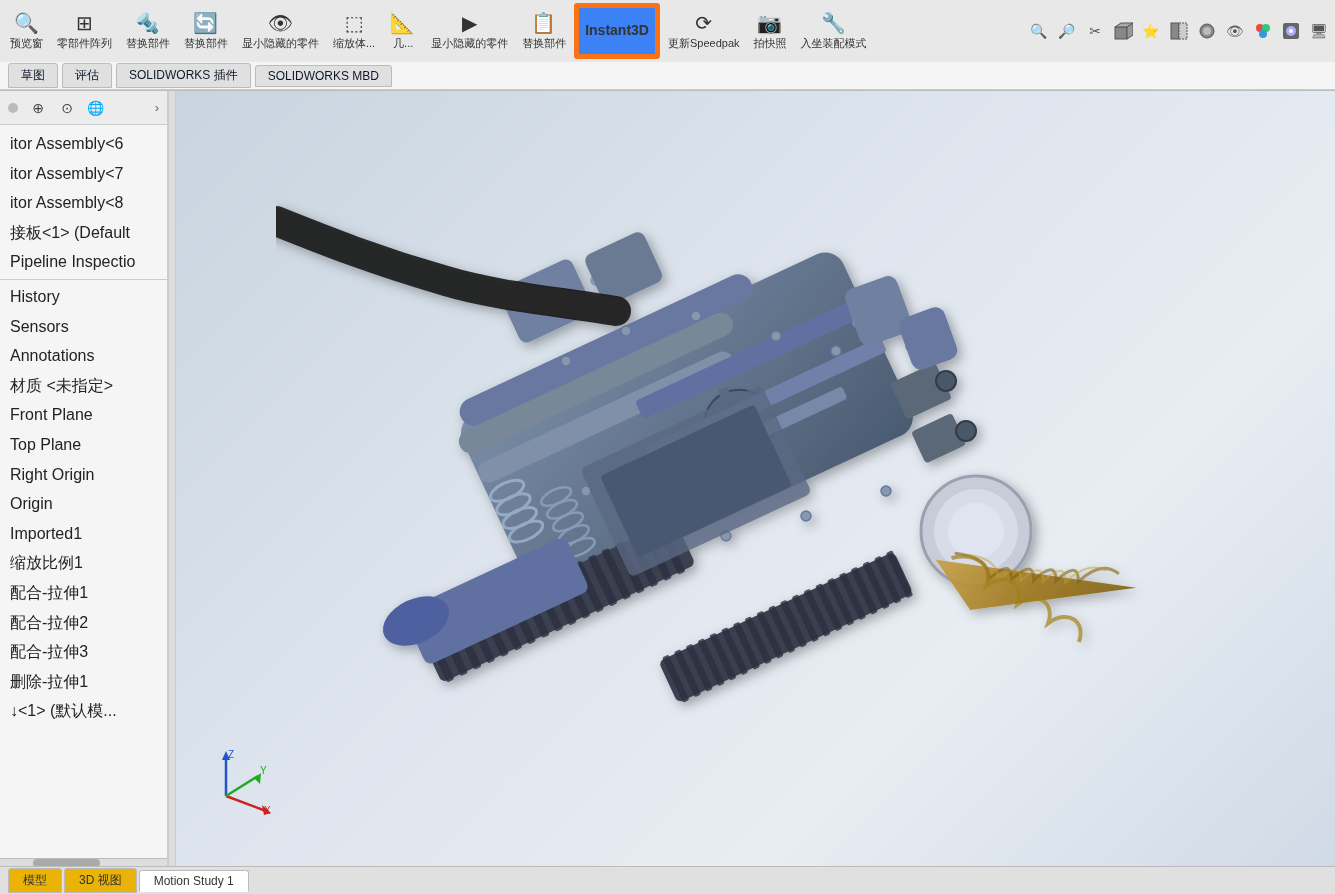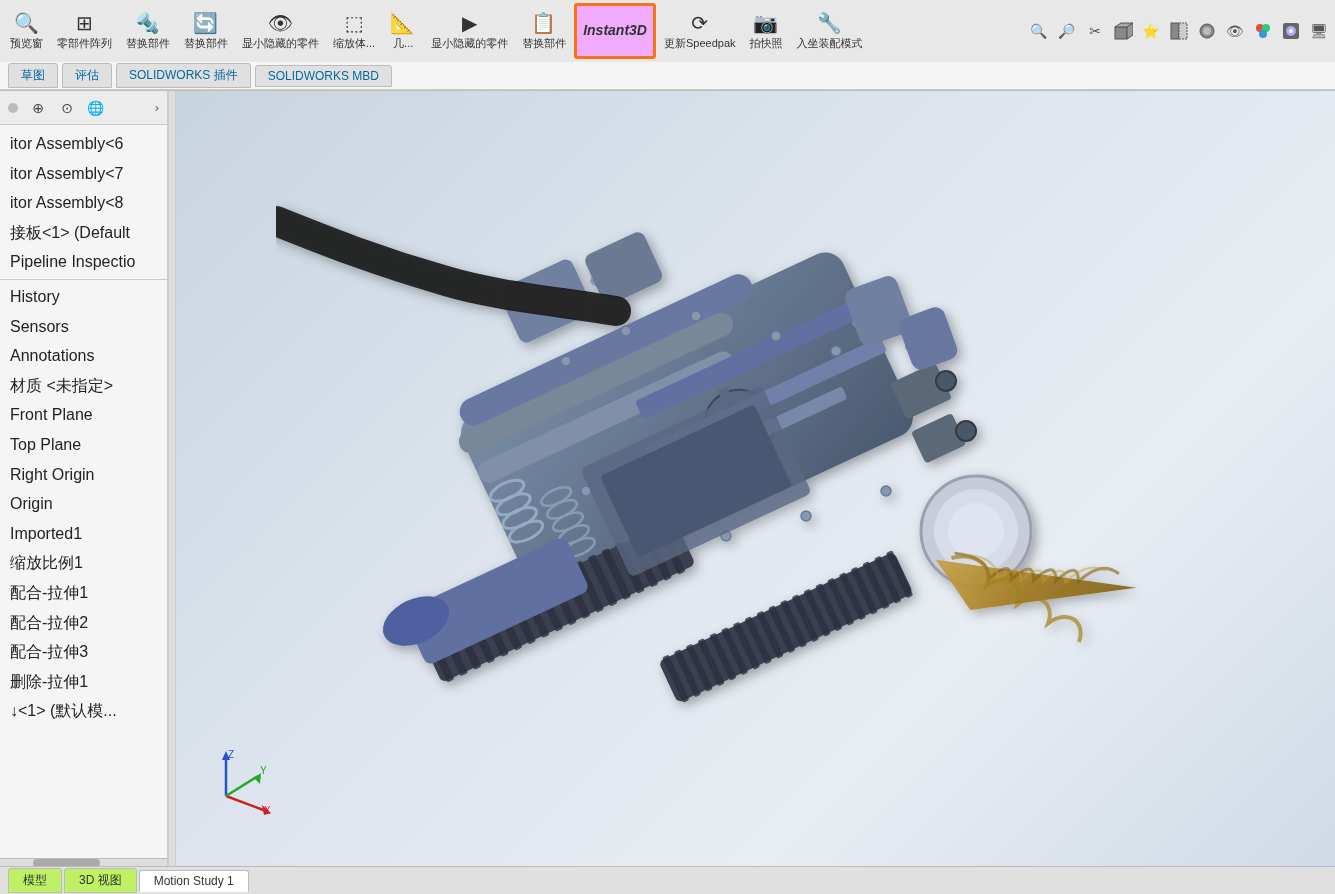--- a/index.html
+++ b/index.html
@@ -47,43 +47,42 @@
       text-align: center;
       line-height: 1.2;
     }
 
     .toolbar-btn .icon {
       font-size: 20px;
       margin-bottom: 2px;
     }
 
     .toolbar-btn.active {
-      background: #f0abfc;
-      border: 3px solid #f97316;
-      font-style: italic;
+      background: #3b82f6;
+      border: 5px solid #f97316;
     }
 
     .toolbar-row2 {
       display: flex;
       align-items: center;
       height: 28px;
       background: #f5f5f5;
       padding: 2px 8px;
       gap: 4px;
       border-bottom: 1px solid #ccc;
     }
 
     .tab-btn {
       padding: 3px 12px;
       background: #e0e0e0;
       border: 1px solid #bbb;
       border-radius: 3px 3px 0 0;
       cursor: pointer;
       font-size: 12px;
-      color: #0369a1;
+      color: #0f172a;
     }
 
     .right-icons {
       margin-left: auto;
       display: flex;
       align-items: center;
       gap: 4px;
     }
     .right-icon {
       width: 24px;
@@ -187,21 +186,21 @@
       background: #e0e0e0;
       border-top: 1px solid #bbb;
       display: flex;
       align-items: center;
       padding: 0 8px;
       gap: 2px;
     }
 
     .bottom-tab {
       padding: 3px 14px;
-      background: #bef264;
+      background: #eab308;
       border: 1px solid #bbb;
       border-radius: 3px 3px 0 0;
       cursor: pointer;
       font-size: 12px;
       color: #333;
     }
     .bottom-tab.active {
       background: #ffffff;
       border-bottom: 1px solid #fff;
       font-weight: normal;

